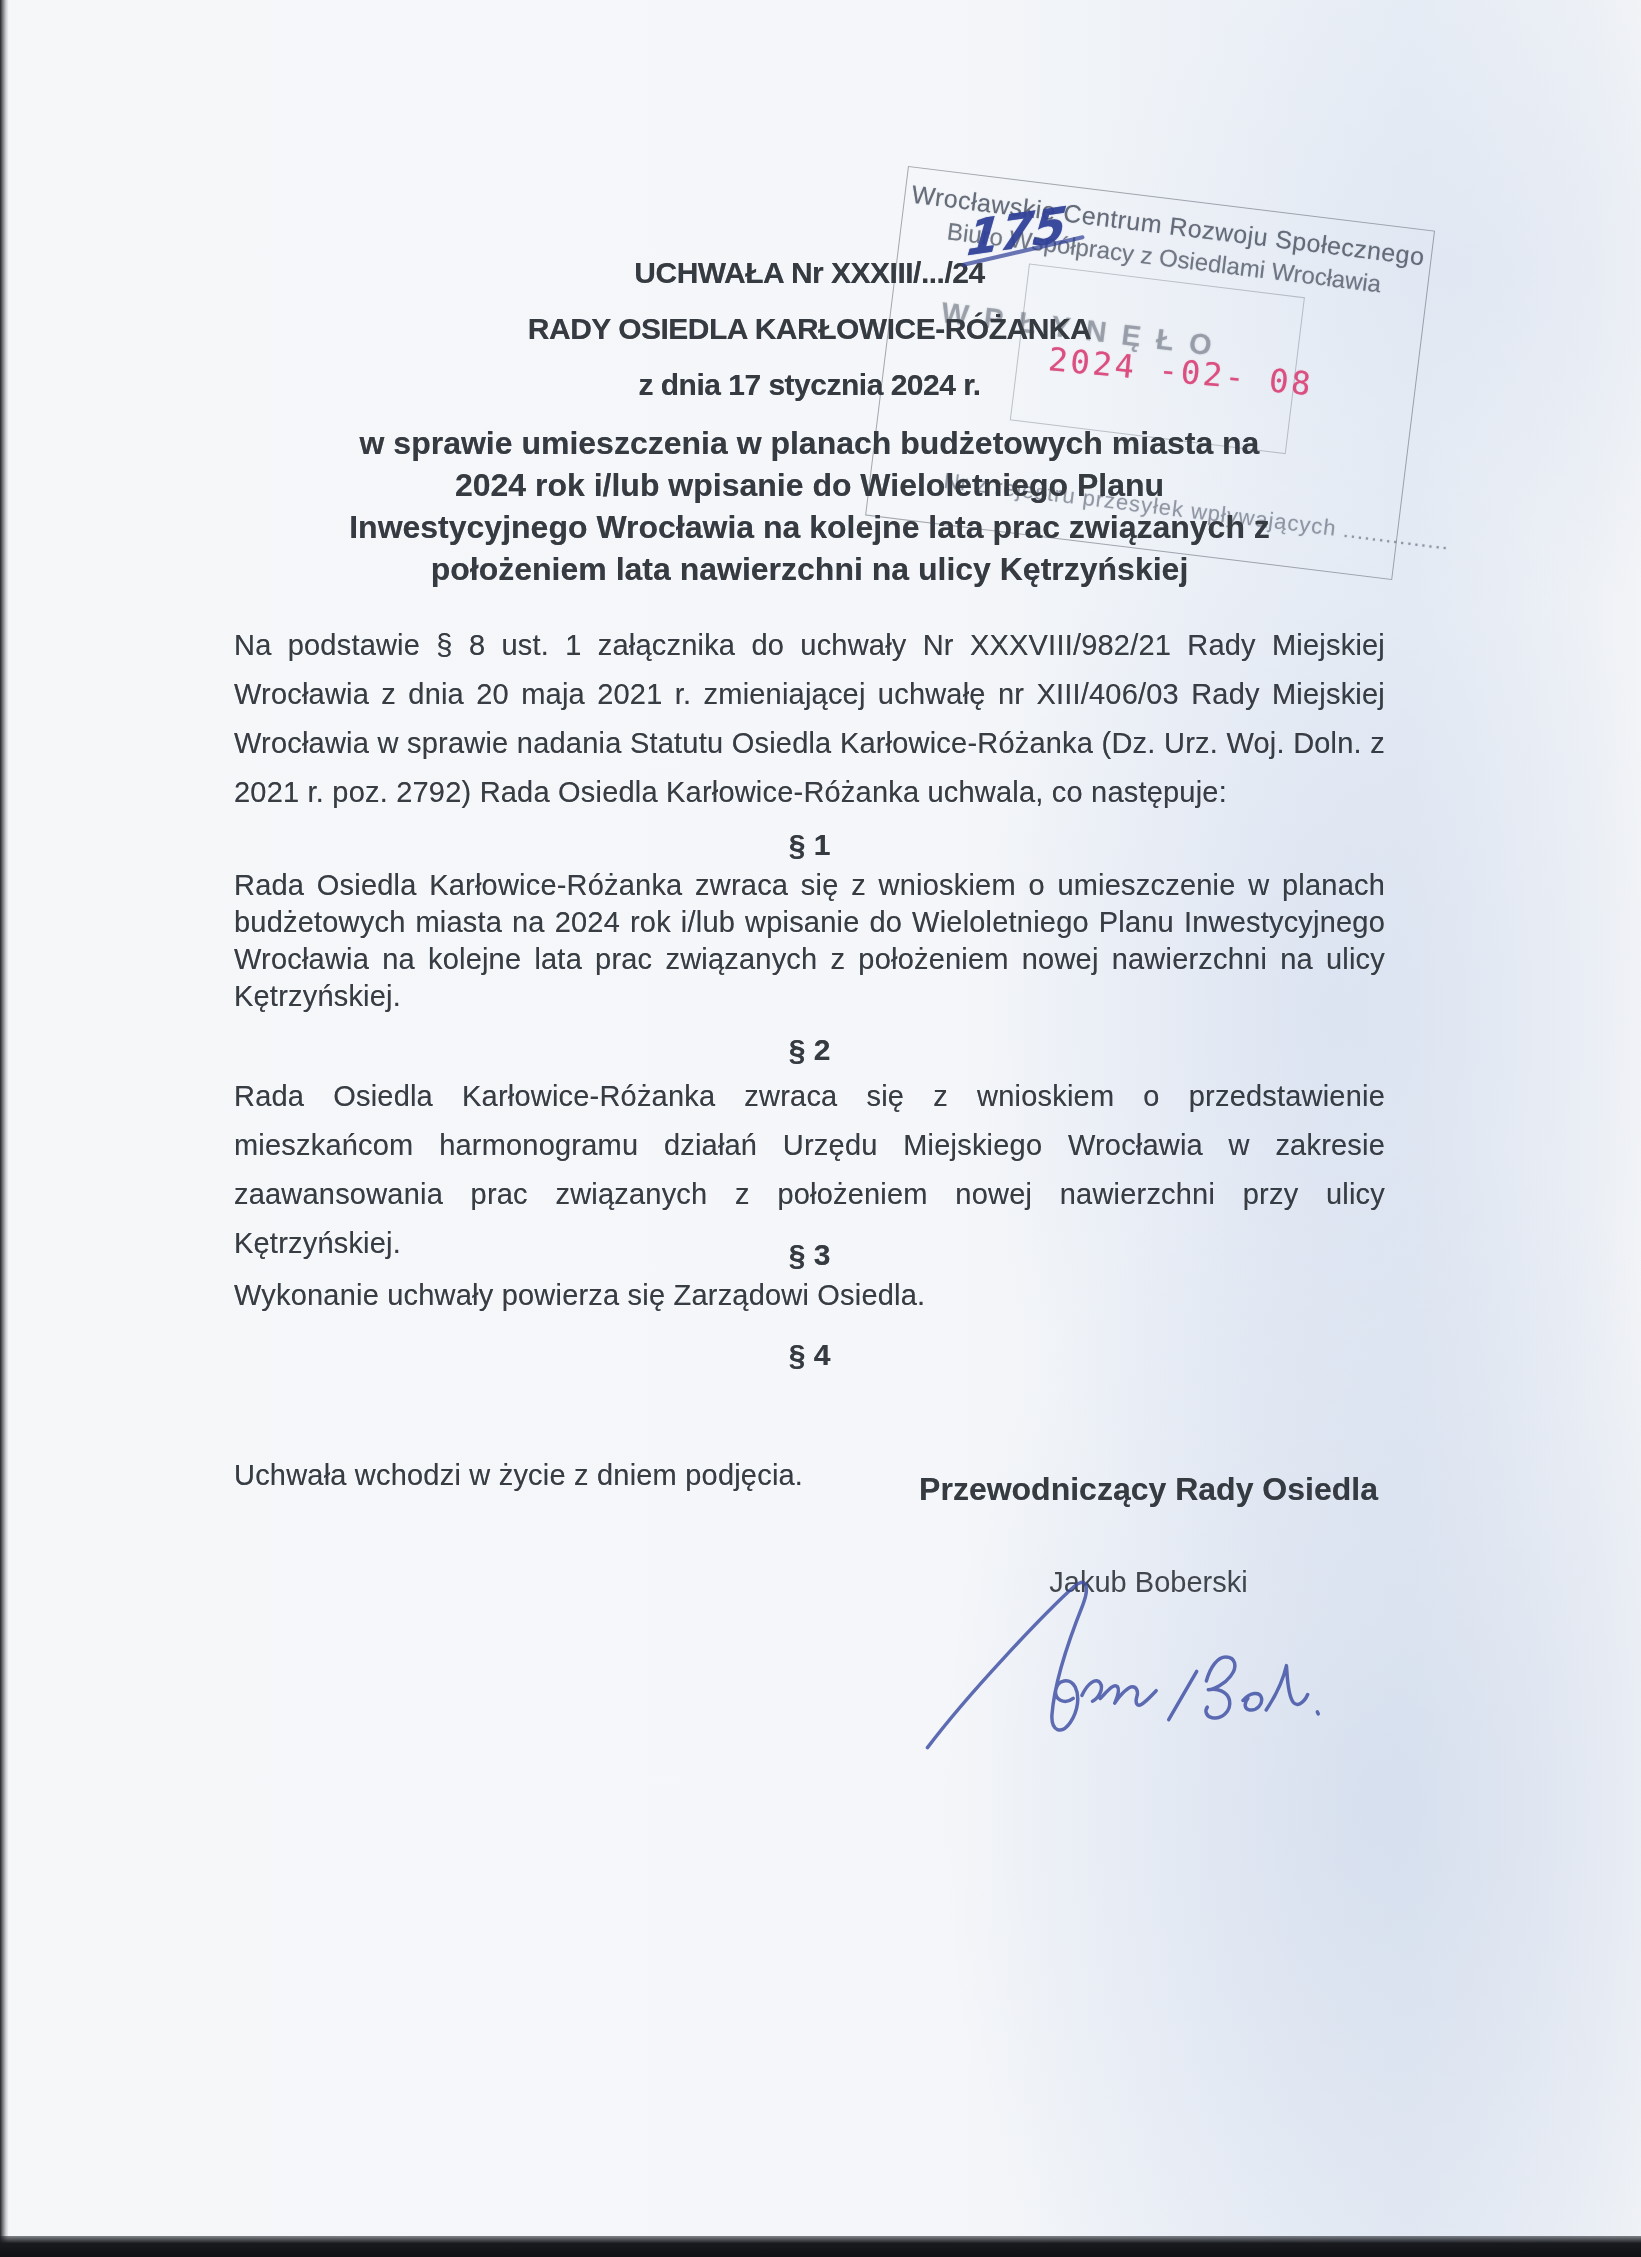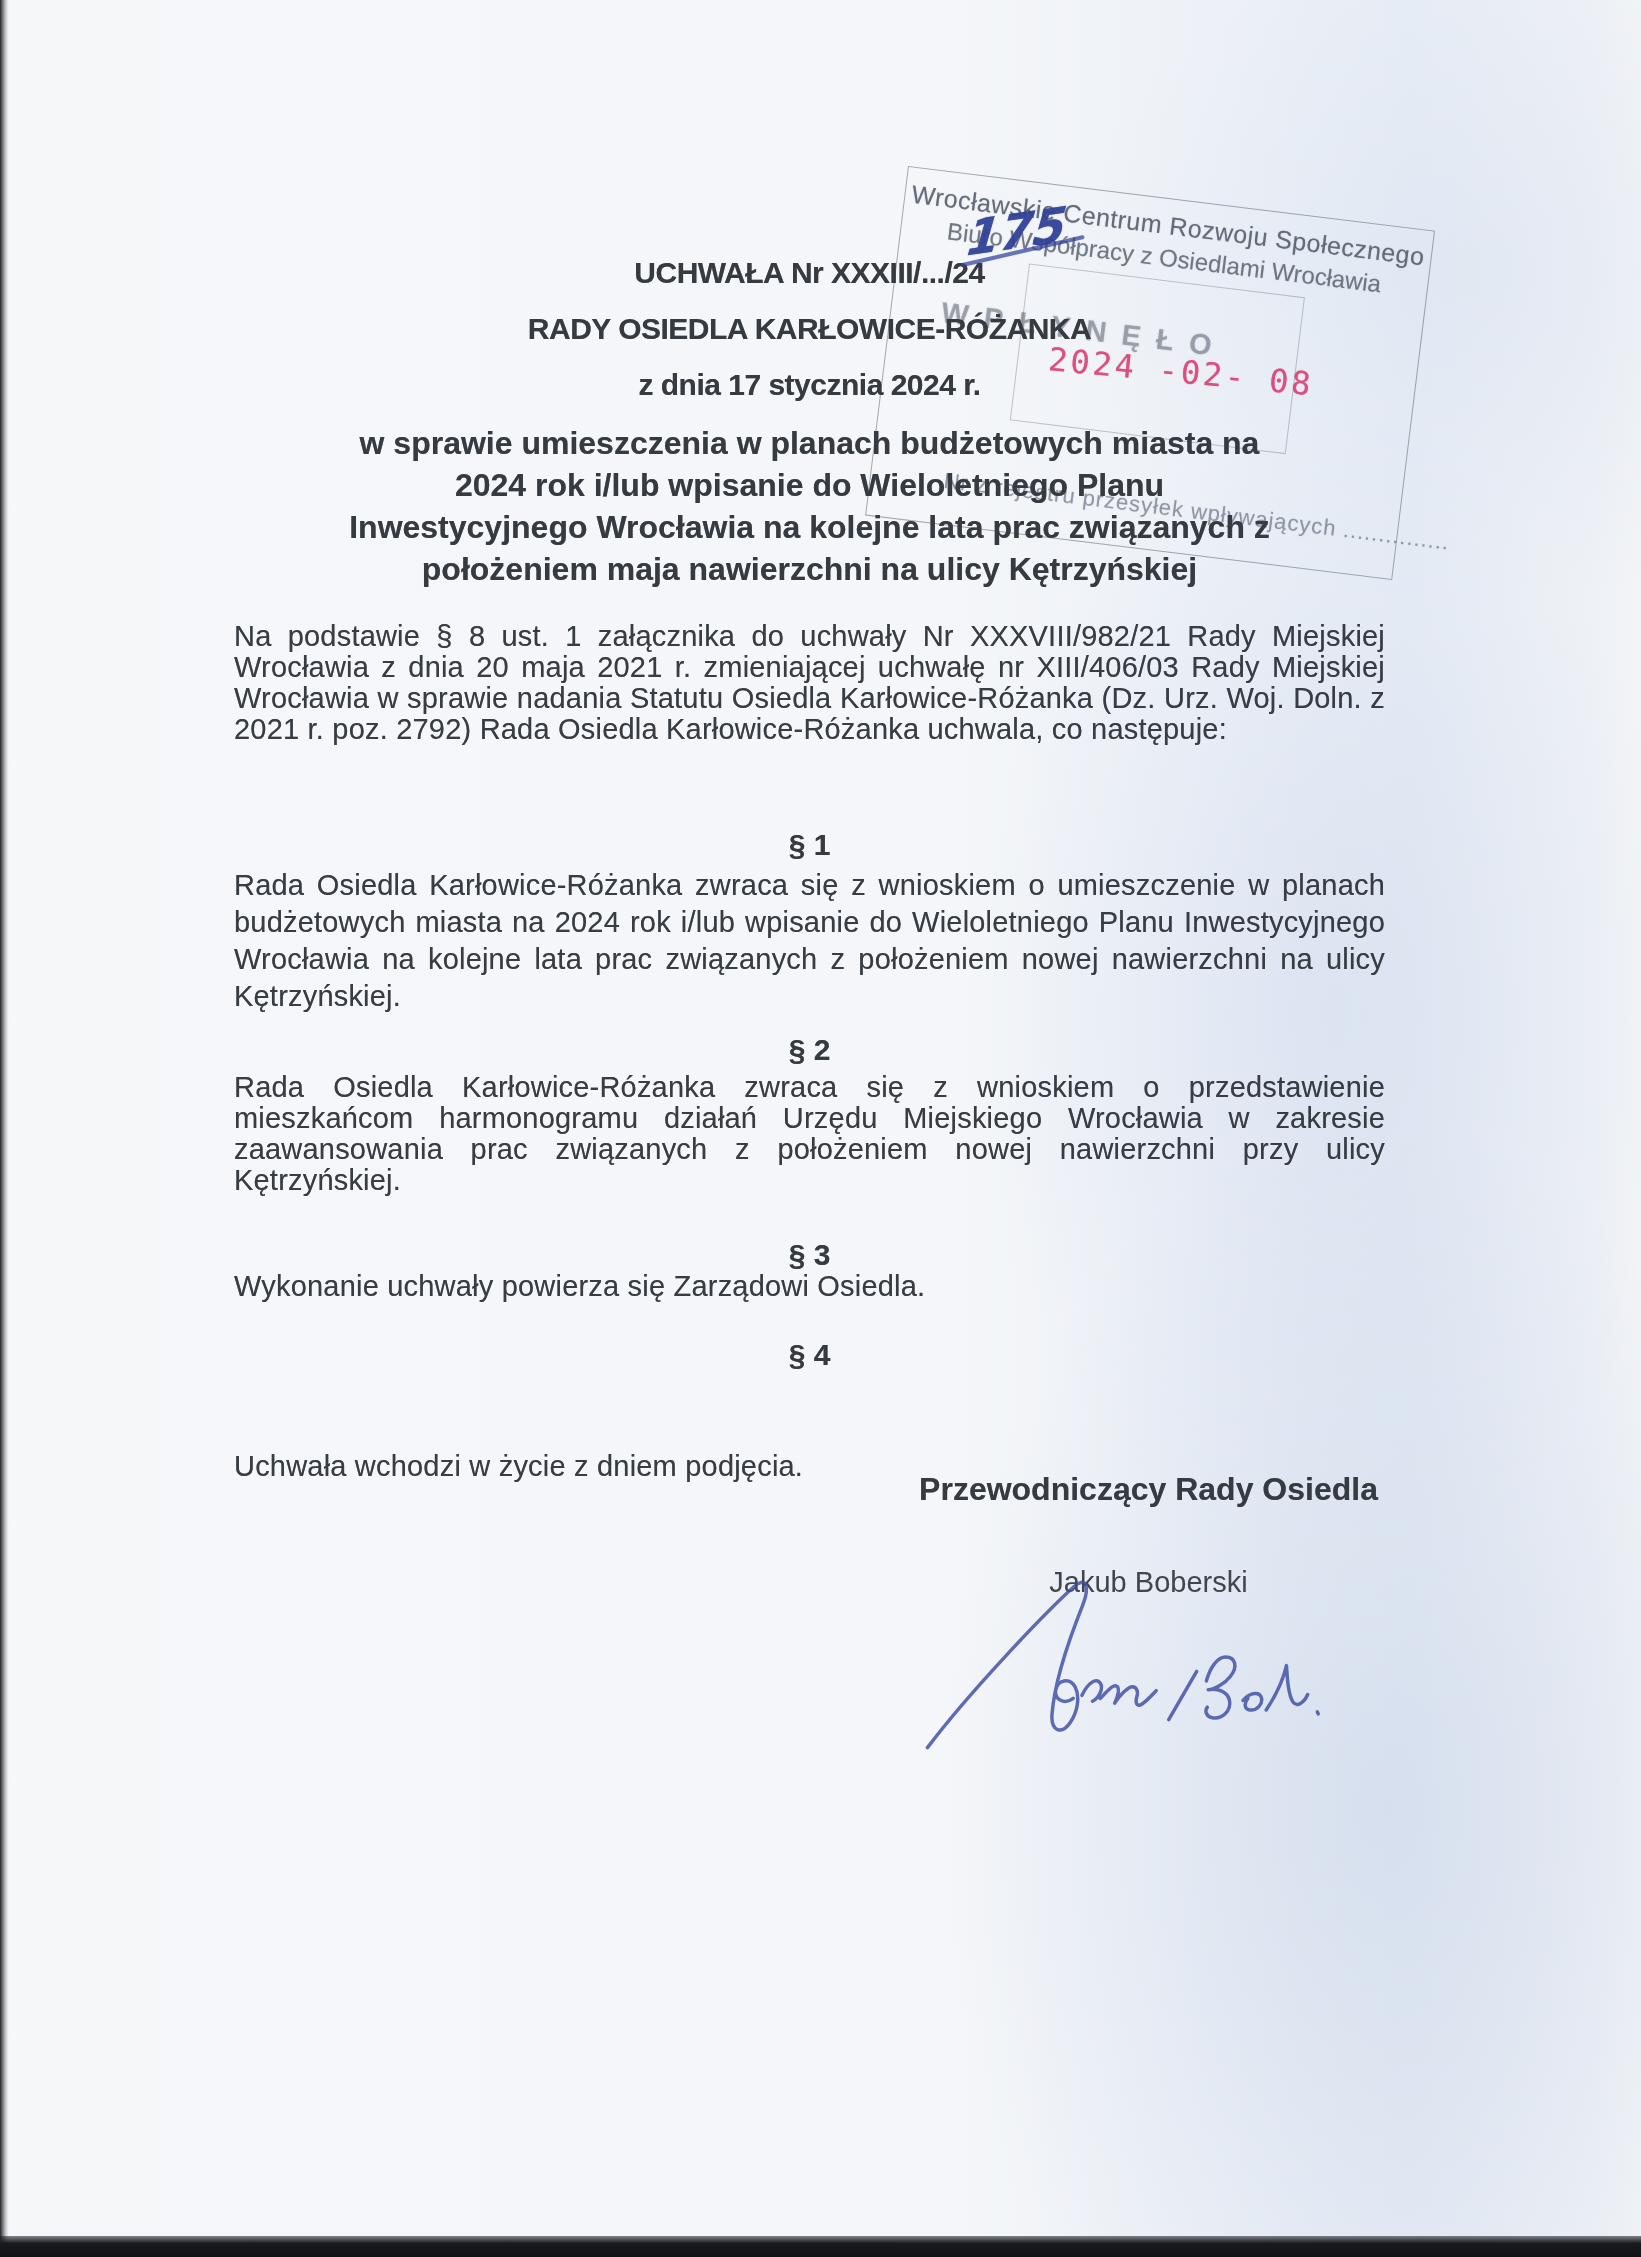--- a/index.html
+++ b/index.html
@@ -18,21 +18,21 @@
   
   .edge-left{position:absolute;left:0;top:0;width:8.7px;height:2257px;
     background:linear-gradient(90deg, rgba(18,20,24,.92) 0px, rgba(25,28,33,.55) 2.9px, rgba(40,45,52,.22) 5.8px, rgba(60,65,72,0) 8.7px);}
   .edge-bottom{position:absolute;left:0;top:2236px;width:1641px;height:21px;
     background:linear-gradient(180deg, rgba(35,38,44,.55) 0%, #181a1e 35%, #101216 100%);}
 
   
   .doc-text{position:absolute;left:234px;width:1151px;text-shadow:0 0 0.6px rgba(56,61,70,.55);}
   .title-block{top:245px;text-align:center;font-weight:bold;font-size:30px;line-height:56px;letter-spacing:-0.5px;color:#363b42;}
   .subject-block{top:422px;text-align:center;font-weight:bold;font-size:32px;line-height:42px;color:#363b42;}
-  .para{font-size:29px;line-height:31px;text-align:justify;text-align-last:left;letter-spacing:0.2px;}
+  .para{font-size:29px;line-height:49px;text-align:justify;text-align-last:left;letter-spacing:0.2px;}
   .preamble{top:621px;}
   .sec-head{position:absolute;left:234px;width:1151px;text-align:center;font-weight:bold;font-size:30px;color:#363b42;text-shadow:0 0 0.6px rgba(56,61,70,.55);}
   .sec1-head{top:828px;} .sec1-body{top:867px;line-height:37px;}
   .sec2-head{top:1033px;} .sec2-body{top:1072px;}
   .sec3-head{top:1238px;} .sec3-body{top:1271px;text-align:left;}
   .sec4-head{top:1338px;} .sec4-body{top:1451px;text-align:right;}
 
   .sig-role{position:absolute;left:772px;top:1471px;width:753px;text-align:center;font-weight:bold;font-size:32px;color:#363b42;text-shadow:0 0 0.6px rgba(56,61,70,.5);}
   .sig-name{position:absolute;left:772px;top:1526px;width:753px;text-align:center;font-size:29px;color:#41464d;margin-top:40px;}
   .sig-svg{position:absolute;left:912px;top:1572px;}
@@ -84,21 +84,21 @@
   <div class="doc-text title-block z2">
     <div>UCHWAŁA Nr XXXIII/.../24</div>
     <div>RADY OSIEDLA KARŁOWICE-RÓŻANKA</div>
     <div>z dnia 17 stycznia 2024 r.</div>
   </div>
 
   <div class="doc-text subject-block z2">
     <div>w sprawie umieszczenia w planach budżetowych miasta na</div>
     <div>2024 rok i/lub wpisanie do Wieloletniego Planu</div>
     <div>Inwestycyjnego Wrocławia na kolejne lata prac związanych z</div>
-    <div>położeniem maja nawierzchni na ulicy Kętrzyńskiej</div>
+    <div>położeniem lata nawierzchni na ulicy Kętrzyńskiej</div>
   </div>
 
   <div class="doc-text para preamble z2">Na podstawie § 8 ust. 1 załącznika do uchwały Nr XXXVIII/982/21 Rady Miejskiej Wrocławia z dnia 20 maja 2021 r. zmieniającej uchwałę nr XIII/406/03 Rady Miejskiej Wrocławia w sprawie nadania Statutu Osiedla Karłowice-Różanka (Dz. Urz. Woj. Doln. z 2021 r. poz. 2792) Rada Osiedla Karłowice-Różanka uchwala, co następuje:</div>
 
   <div class="sec-head sec1-head z2">§ 1</div>
   <div class="doc-text para sec1-body z2">Rada Osiedla Karłowice-Różanka zwraca się z wnioskiem o umieszczenie w planach budżetowych miasta na 2024 rok i/lub wpisanie do Wieloletniego Planu Inwestycyjnego Wrocławia na kolejne lata prac związanych z położeniem nowej nawierzchni na ulicy Kętrzyńskiej.</div>
 
   <div class="sec-head sec2-head z2">§ 2</div>
   <div class="doc-text para sec2-body z2">Rada Osiedla Karłowice-Różanka zwraca się z wnioskiem o przedstawienie mieszkańcom harmonogramu działań Urzędu Miejskiego Wrocławia w zakresie zaawansowania prac związanych z położeniem nowej nawierzchni przy ulicy Kętrzyńskiej.</div>
 

